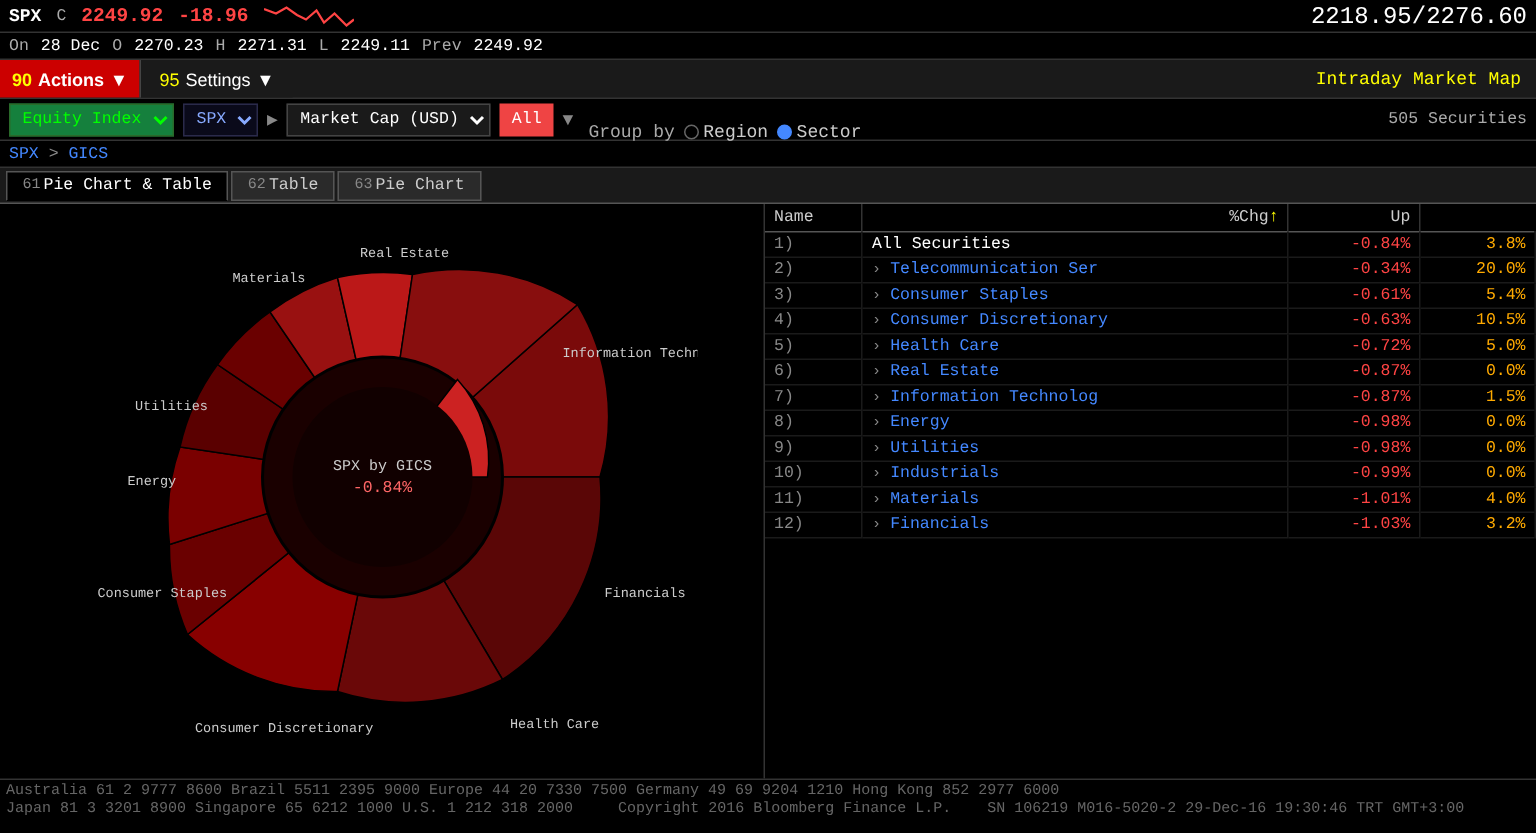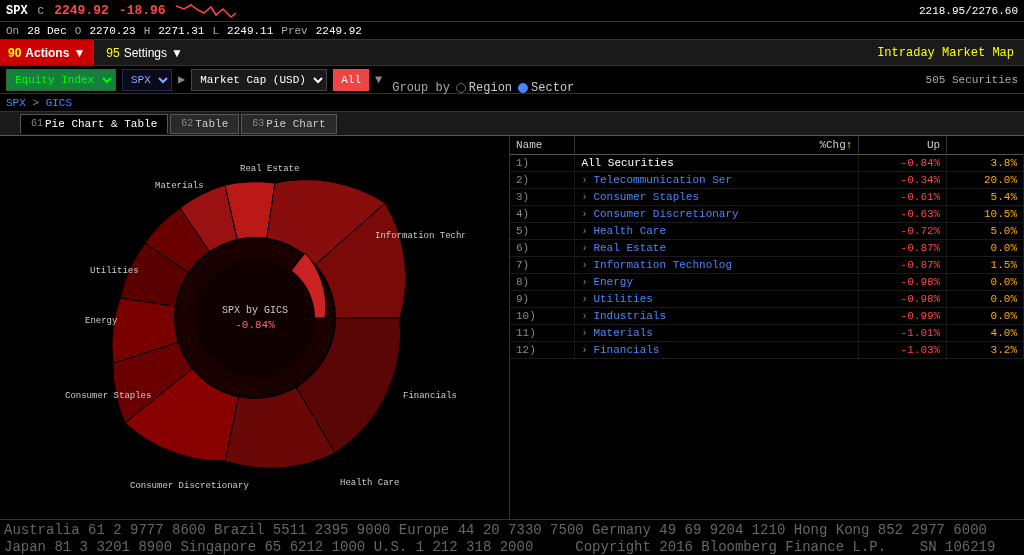--- a/index.html
+++ b/index.html
@@ -20,21 +20,21 @@
       display: flex;
       align-items: center;
       gap: 10px;
       border-bottom: 1px solid #333;
       height: 22px;
     }
     .ticker-symbol { color: #fff; font-weight: bold; font-size: 12px; }
     .ticker-c { color: #aaa; font-size: 11px; }
     .ticker-price { color: #ff4444; font-size: 13px; font-weight: bold; }
     .ticker-change { color: #ff4444; font-size: 13px; font-weight: bold; }
-    .ticker-range { color: #fff; font-size: 11px; margin-left: auto; font-family: Liberation Mono, monospace; }
+    .ticker-range { color: #fff; font-size: 16px; margin-left: auto; font-family: Liberation Mono, monospace; }
     .ticker-line2 {
       background: #000;
       padding: 1px 6px;
       display: flex;
       align-items: center;
       gap: 8px;
       height: 18px;
       font-size: 11px;
       border-bottom: 1px solid #333;
     }
@@ -186,21 +186,21 @@
     .breadcrumb .sep { color: #888; }
     .breadcrumb .link { color: #4488ff; }
 
     
     .tabs-row {
       background: #1a1a1a;
       display: flex;
       align-items: center;
       height: 24px;
       border-bottom: 1px solid #555;
-      padding: 0 20px;
+      padding: 0 4px;
       gap: 2px;
     }
     .tab {
       background: #2a2a2a;
       color: #ccc;
       border: 1px solid #555;
       height: 20px;
       padding: 0 10px;
       font-size: 11px;
       font-family: 'Courier New', monospace;
@@ -282,21 +282,21 @@
     .data-table tbody td.pct-cell { color: #ff4444; text-align: right; }
     .data-table tbody td.up-cell { color: #ffaa00; text-align: right; }
     .data-table tbody td.row-num { color: #888; }
     .chevron { color: #888; font-size: 10px; }
 
     
     .footer {
       background: #000;
       border-top: 1px solid #333;
       padding: 2px 4px;
-      font-size: 14px;
+      font-size: 10px;
       color: #666;
       height: 36px;
     }
     .footer-line1 { margin-bottom: 1px; }
     .footer-line2 { }
 
     
     .mini-chart {
       height: 20px;
       width: 60px;

